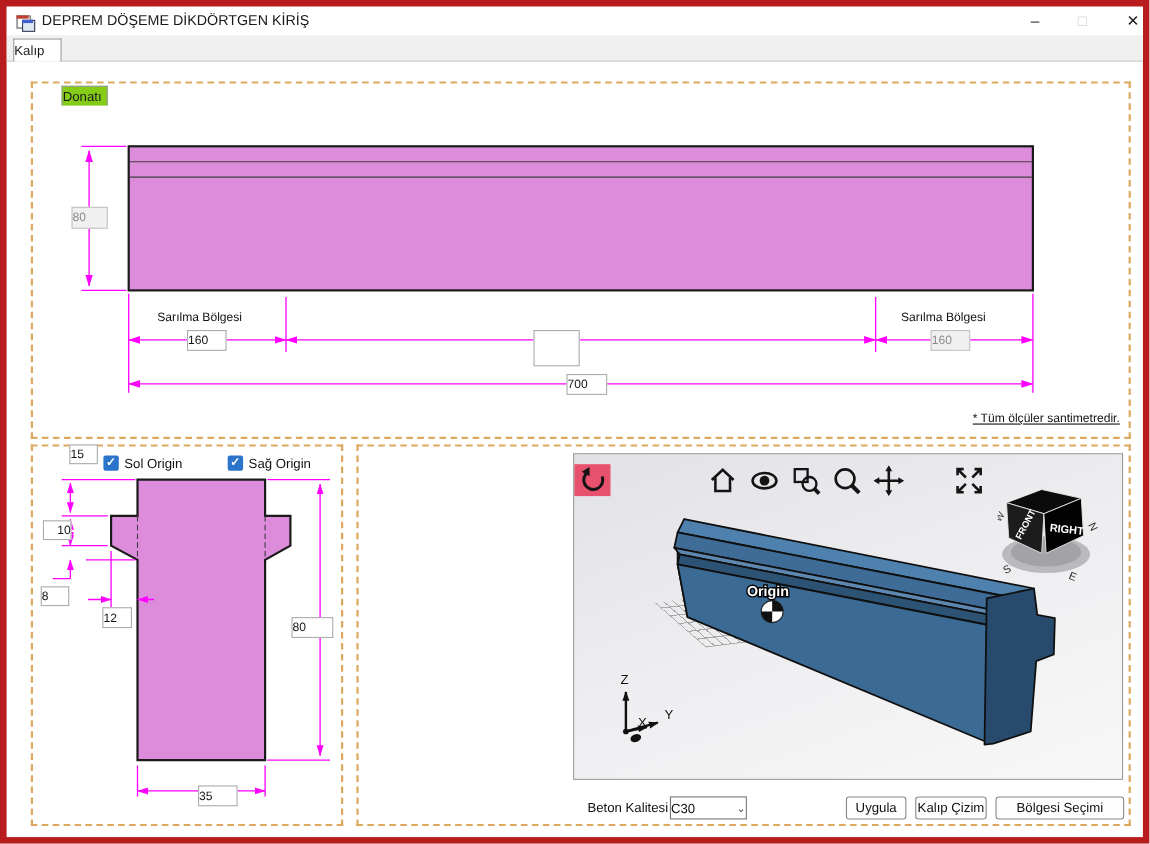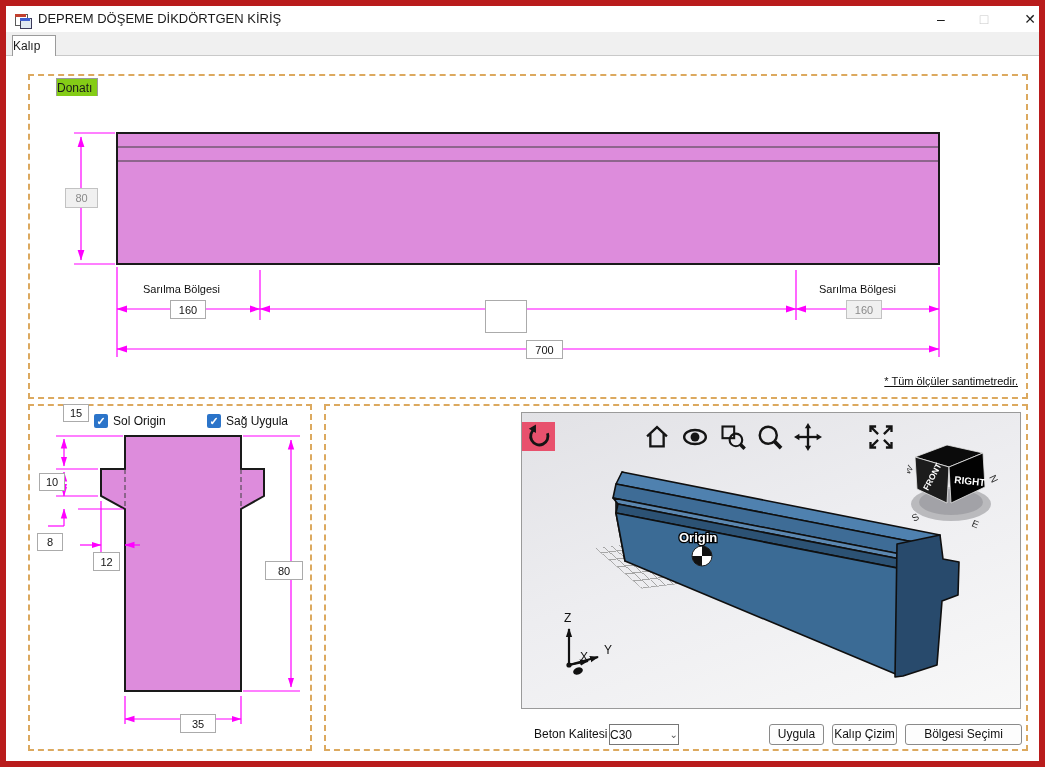--- a/index.html
+++ b/index.html
@@ -18,21 +18,21 @@
   
   .tabstrip{left:0;top:26px;width:1045px;height:24px;background:#f0f0f0;}
   .tabs-underline{left:0;top:49px;width:1045px;height:0;border-top:1px solid #c9c9c9;}
   .tab{box-sizing:border-box;border:1px solid #9b9b9b;border-bottom:none;font-size:12px;text-align:left;color:#1a1a1a;}
   .tab.active{left:6px;top:29px;width:44px;height:21px;line-height:21px;background:#fff;z-index:3;}
   .tab.inactive{left:50px;top:32px;width:42px;height:18px;line-height:18px;background:#84cc16;z-index:2;margin-top:40px;}
   
   .gpanel{box-sizing:border-box;border:2px dashed #DCA95F;background:transparent;}
   
   .dimbox{box-sizing:border-box;border:1px solid #ababab;background:#fff;color:#141414;
-          font-family:"Liberation Sans",sans-serif;font-size:11px;text-align:center;padding:0;}
+          font-family:"Liberation Sans",sans-serif;font-size:11px;padding:0;}
   .dimbox.dis{background:#f0f0f0;color:#8a8a8a;border-color:#c2c2c2;}
   .dimlabel{font-size:11px;color:#111;text-align:left;}
   .note{font-size:11px;color:#111;text-align:right;text-decoration:underline;}
   
   .cb{width:14px;height:14px;background:#2B74C9;border-radius:2px;color:#fff;font-size:11px;line-height:14px;text-align:center;font-weight:bold;}
   .cblabel{font-size:12px;color:#111;}
   
   .viewer{left:515px;top:406px;width:500px;height:297px;box-sizing:border-box;border:1px solid #9a9a9a;
           background:linear-gradient(160deg,#e2e2e6 0%,#ededf0 45%,#f8f8f8 100%);overflow:hidden;}
   .tool{top:10px;width:28px;height:28px;}
@@ -98,21 +98,21 @@
       <path d="M89,275 H911" marker-start="url(#ma1)" marker-end="url(#ma1)"></path>
     </g>
   </svg>
 
   <input class="abs dimbox dis" style="left: 59px; top: 182px; width: 33px; height: 20px;" disabled="" value="80">
   <div class="abs dimlabel" style="left:137px;top:277px;width:90px">Sarılma Bölgesi</div>
   <input class="abs dimbox" style="left: 164px; top: 294px; width: 36px; height: 19px;" value="160">
   <input class="abs dimbox" style="left: 479px; top: 294px; width: 37px; height: 33px; padding-left: 40px;" value="380">
   <div class="abs dimlabel" style="left:813px;top:277px;width:90px">Sarılma Bölgesi</div>
   <input class="abs dimbox dis" style="left: 840px; top: 294px; width: 36px; height: 19px;" disabled="" value="160">
-  <input class="abs dimbox" style="left: 509px; top: 334px; width: 37px; height: 19px; margin-left: 11px;" value="700">
+  <input class="abs dimbox" style="left: 509px; top: 334px; width: 37px; height: 19px;" value="700">
   <div class="abs note" style="left:790px;top:369px;width:222px">* Tüm ölçüler santimetredir.</div>
 
   <div class="abs gpanel" style="left:22px;top:398px;width:284px;height:347px"></div>
 
   <svg class="abs" style="left:22px;top:398px" width="284" height="347" viewBox="0 0 284 347">
     <defs>
       <marker id="ma2" viewBox="0 0 10 8" markerWidth="10" markerHeight="8" refX="9.5" refY="4" orient="auto-start-reverse" markerUnits="userSpaceOnUse">
         <path d="M0,0.8 L10,4 L0,7.2 Z" fill="#FF00FF"></path>
       </marker>
     </defs>
@@ -137,22 +137,22 @@
       <path d="M97,292 V320"></path>
         <path d="M213,292 V320"></path>
       <path d="M97,315 H213" marker-start="url(#ma2)" marker-end="url(#ma2)"></path>
     </g>
   </svg>
 
   <input class="abs dimbox" style="left: 57px; top: 398px; width: 26px; height: 18px;" value="15">
   <div class="abs cb" style="left:88px;top:408px">✓</div>
   <div class="abs cblabel" style="left:107px;top:408px">Sol Origin</div>
   <div class="abs cb" style="left:201px;top:408px">✓</div>
-  <div class="abs cblabel" style="left:220px;top:408px">Sağ Uygula</div>
-  <input class="abs dimbox" style="left: 33px; top: 467px; width: 26px; height: 18px;" value="10">
+  <div class="abs cblabel" style="left:220px;top:408px">Sağ Origin</div>
+  <input class="abs dimbox" style="left: 33px; top: 467px; width: 26px; height: 18px; padding-left: 12px;" value="10">
   <input class="abs dimbox" style="left: 31px; top: 527px; width: 26px; height: 18px;" value="8">
   <input class="abs dimbox" style="left: 87px; top: 546px; width: 27px; height: 19px;" value="12">
   <input class="abs dimbox" style="left: 259px; top: 555px; width: 38px; height: 19px;" value="80">
   <input class="abs dimbox" style="left: 157px; top: 708px; width: 36px; height: 19px; margin-left: 17px;" value="35">
 
   <div class="abs gpanel" style="left:318px;top:398px;width:704px;height:347px"></div>
 
   <div class="abs viewer">
     <div class="abs grid-plane"></div>
 

